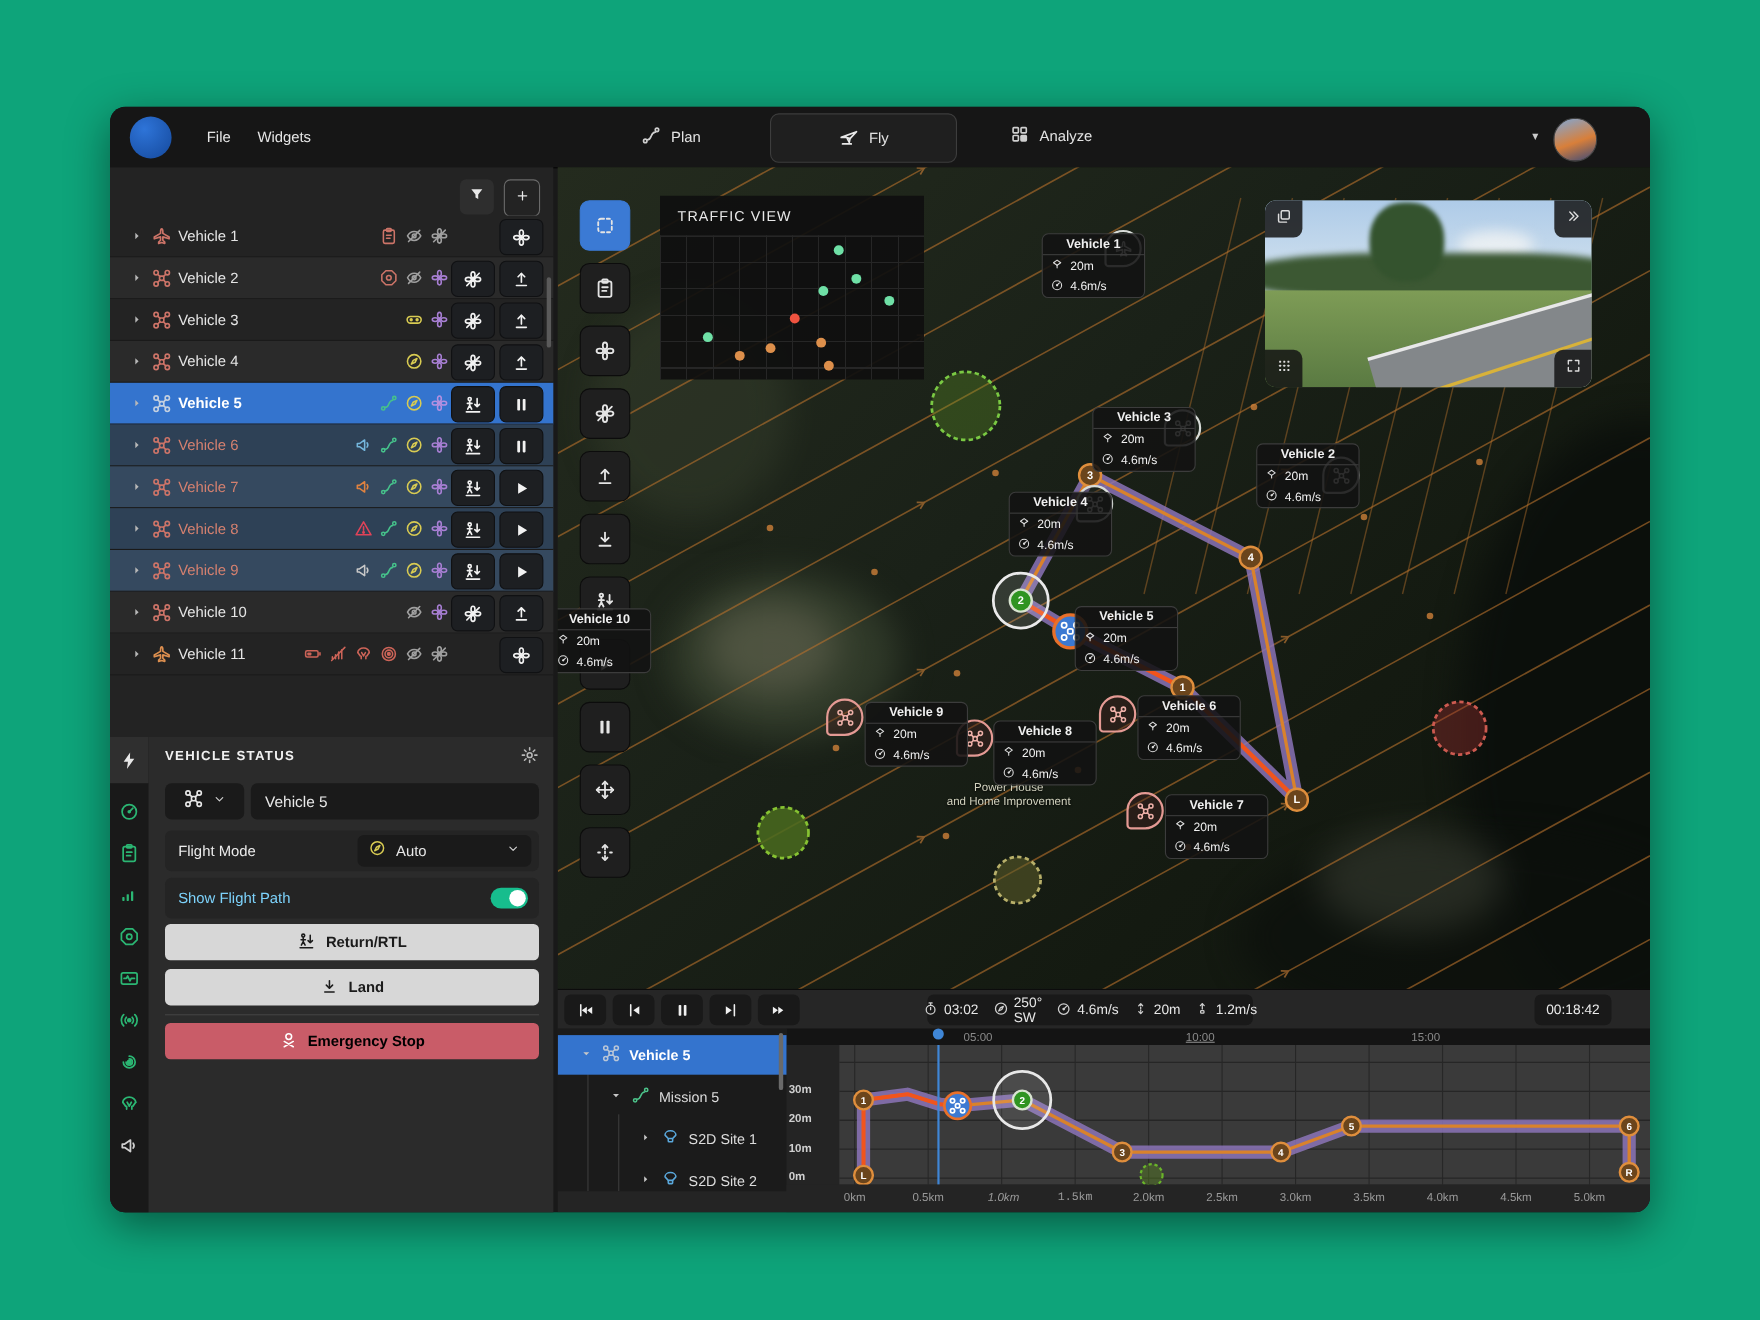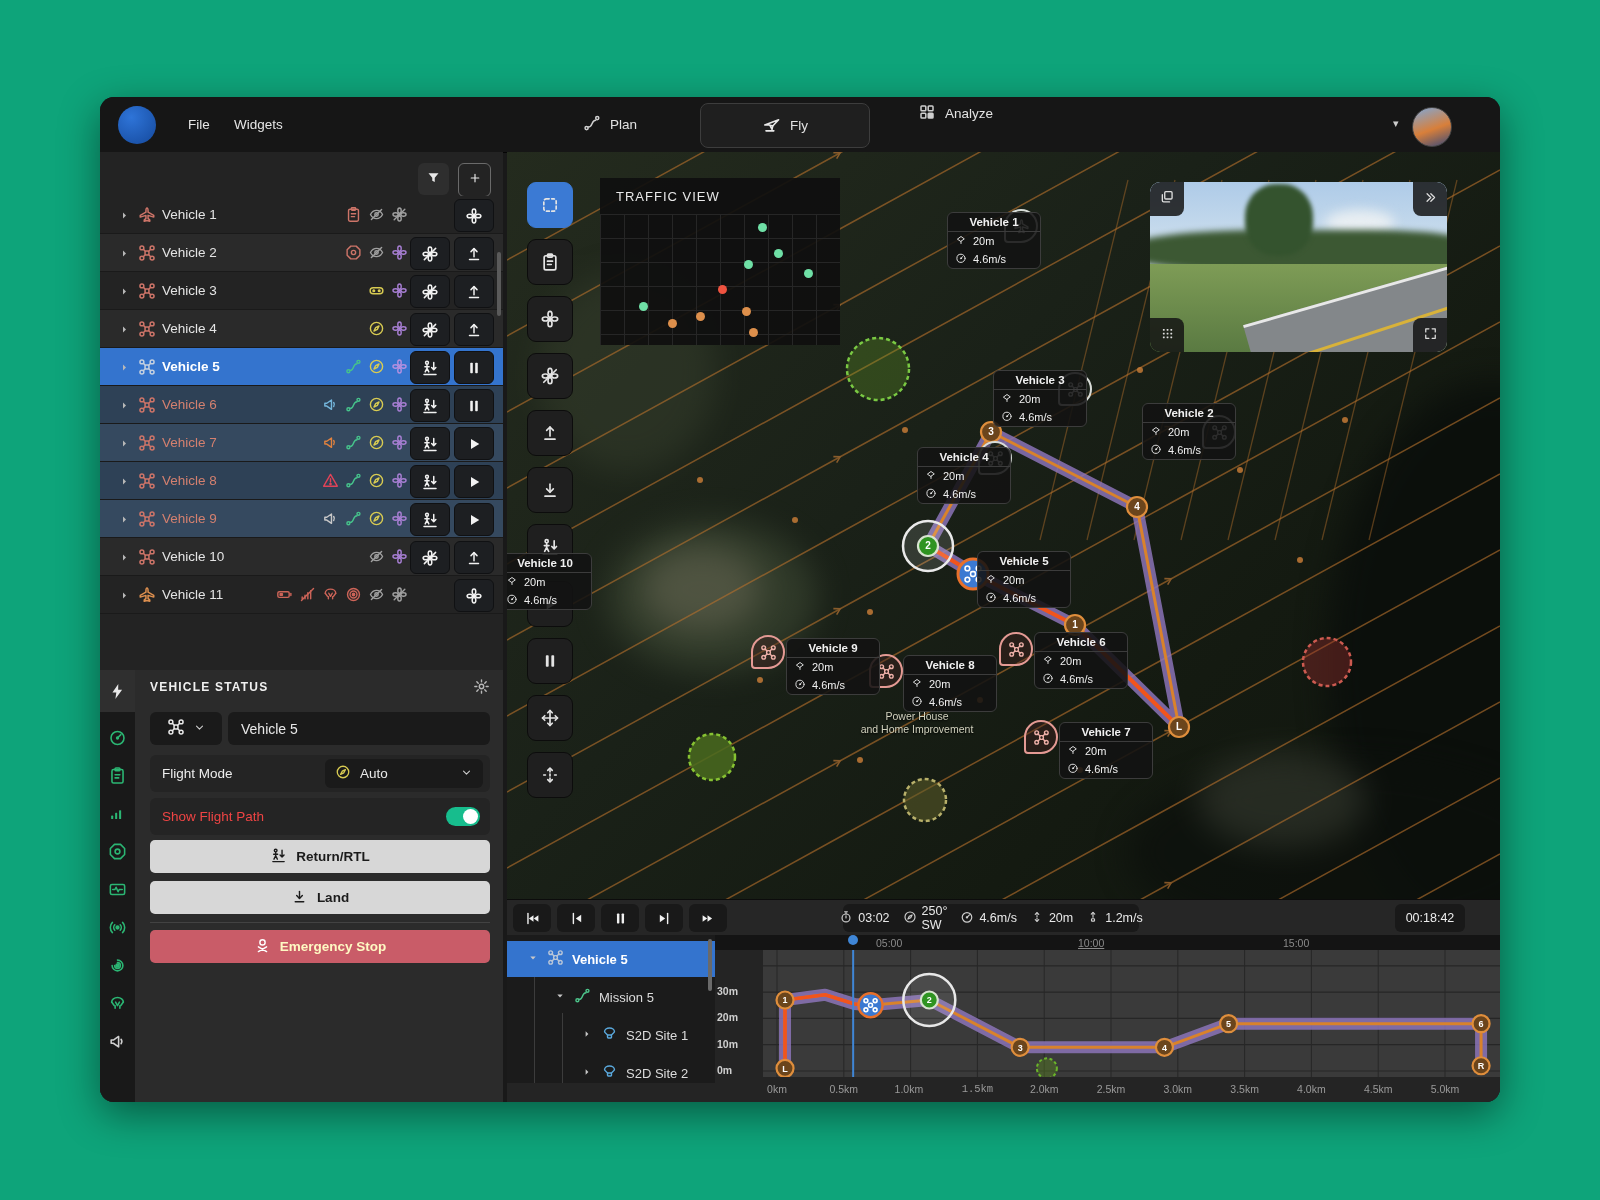--- a/index.html
+++ b/index.html
@@ -31,21 +31,21 @@
   #list-scroll{left:397px;top:100px;width:4px;height:64px;background:#5a5a5a;border-radius:2px}
   
   #status-panel{left:0;top:518px;width:403px;height:462px;background:#2b2b2b}
   #rail{left:0;top:0;width:35px;height:462px;background:#191919}
   .rail-ic{position:absolute;left:8px}
   #rail-top{left:0;top:0;width:35px;height:42px;background:#2f2f2f}
   #vs-title{left:50px;top:10px;color:#f0f0f0;font-size:12px;font-weight:bold;letter-spacing:1.2px}
   .ctl-row{position:absolute;left:50px;width:340px;background:#242424;border-radius:6px}
   .dd{background:#1a1a1a;border-radius:6px;display:flex;align-items:center;color:#e8e8e8}
   .btn-light{position:absolute;left:50px;width:340px;height:33px;background:#d7d7d7;border-radius:5px;display:flex;align-items:center;justify-content:center;gap:9px;color:#1b1b1b;font-size:13.5px;font-weight:bold}
-  #estop-btn{position:absolute;left:50px;width:340px;height:33px;background:#c95c68;border-radius:5px;display:flex;align-items:center;justify-content:center;gap:9px;color:#fef9c3;font-size:13.5px;font-weight:bold}
+  #estop-btn{position:absolute;left:50px;width:340px;height:33px;background:#c95c68;border-radius:5px;display:flex;align-items:center;justify-content:center;gap:9px;color:#000000;font-size:13.5px;font-weight:bold}
   .toggle{width:34px;height:19px;border-radius:10px;background:#17bd8d;position:relative}
   .toggle .knob{position:absolute;right:2px;top:2px;width:15px;height:15px;border-radius:50%;background:#fff}
   
   #map{left:407px;top:55px;width:993px;height:747px;overflow:hidden;background:linear-gradient(135deg,#242b1e,#1a2118 40%,#141a11 70%,#10150e)}
   .patch{position:absolute;border-radius:50%;filter:blur(16px)}
   #map-svg{position:absolute;left:0;top:0}
   .mtool{position:absolute;left:20px;width:44px;height:44px;border-radius:9px;background:#1f1f1f;border:1px solid #0c0c0c;display:flex;align-items:center;justify-content:center;color:#e4e4e4}
   .mtool.active{background:#3b7ad4;border-color:#3b7ad4}
   #traffic{left:93px;top:26px;width:240px;height:167px;background:rgba(15,15,15,.93);color:#e8e8e8}
   #traffic-grid{position:absolute;left:0;top:36px;right:0;bottom:0;background-image:repeating-linear-gradient(to right,#262626 0 1px,transparent 1px 24px),repeating-linear-gradient(to bottom,#262626 0 1px,transparent 1px 24px)}
@@ -95,21 +95,21 @@
       <span>Plan</span>
     </div>
     <div class="abs tab" id="fly-tab">
       <span><svg viewBox="0 0 24 24" width="19" height="19" fill="none" stroke="currentColor" stroke-width="2" stroke-linecap="round" stroke-linejoin="round" style="color:#e8e8e8">
             <path d="M3.5 12.5L21 6l-7.5 8-4.5-1.5z"></path>
             <path d="M13.5 14l-.8 4.2-2.2-4.2"></path>
             <path d="M5 20h10"></path>
           </svg></span>
       <span>Fly</span>
     </div>
-    <div class="abs tab" style="left:818px;top:6px">
+    <div class="abs tab" style="left:818px;top:16px">
       <span><svg viewBox="0 0 24 24" width="18" height="18" fill="none" stroke="currentColor" stroke-width="2" stroke-linecap="round" stroke-linejoin="round" style="color:#cfcfcf">
             <rect x="4" y="4" width="6.4" height="6.4" rx="1"></rect>
             <rect x="13.6" y="4" width="6.4" height="6.4" rx="1"></rect>
             <rect x="4" y="13.6" width="6.4" height="6.4" rx="1"></rect>
             <rect x="13.6" y="13.6" width="6.4" height="6.4" rx="1" fill="currentColor"></rect>
           </svg></span>
       <span>Analyze</span>
     </div>
     <div class="abs" style="left:1293px;top:20px;color:#ccc;font-size:11px">▾</div>
     <div class="abs" id="avatar"></div>
@@ -746,21 +746,21 @@
                 <path d="M15.6 8.4l-2.4 4.8-4.8 2.4 2.4-4.8z"></path>
               </svg></span>
           <span style="font-size:13.5px;flex:1">Auto</span>
           <span><svg viewBox="0 0 24 24" width="13" height="13" fill="none" stroke="currentColor" stroke-width="2" stroke-linecap="round" stroke-linejoin="round" style="color:#cfcfcf">
                 <path d="M6.5 9.5L12 15l5.5-5.5"></path>
               </svg></span>
         </div>
       </div>
 
       <div class="abs ctl-row" style="top:128px;height:37px">
-        <span style="position:absolute;left:12px;top:11px;color:#ef4444;font-size:13.5px">Show Flight Path</span>
+        <span style="position:absolute;left:12px;top:11px;color:#7dd3fc;font-size:13.5px">Show Flight Path</span>
         <div class="toggle" style="position:absolute;right:10px;top:9px">
             <div class="knob"></div>
           </div>
       </div>
 
       <div class="abs btn-light" style="top:170px">
         <span><svg viewBox="0 0 24 24" width="17" height="17" fill="none" stroke="currentColor" stroke-width="2" stroke-linecap="round" stroke-linejoin="round" style="color:#1b1b1b">
               <circle cx="8" cy="5" r="1.9"></circle>
               <path d="M8 7.6v5M5.2 10.3h5.6M8 12.6l-2.4 4.6M8 12.6l2.4 4.6"></path>
               <path d="M17 4.6v9.6M14.2 11.4l2.8 2.8 2.8-2.8"></path>
@@ -1471,21 +1471,21 @@
               </svg></span>
             <span>S2D Site 2</span>
           </div>
         </div>
       <div class="abs" id="tree-scroll"></div>
     </div>
     <div class="abs" id="playhead-dot"></div>
     <div class="abs" id="xlabels">
         <span style="position: absolute; left: 46px; top: 6px; width: 32px; text-align: center;">0km</span>
         <span style="position: absolute; left: 112.8px; top: 6px; width: 32px; text-align: center;">0.5km</span>
-        <span style="position: absolute; left: 179.6px; top: 6px; width: 32px; text-align: left;">1.0km</span>
+        <span style="position: absolute; left: 179.6px; top: 6px; width: 32px; text-align: right; font-style: italic;">1.0km</span>
         <span style="position: absolute; left: 246.4px; top: 6px; width: 32px; text-align: center; font-family: Liberation Mono, monospace;">1.5km</span>
         <span style="position: absolute; left: 313.2px; top: 6px; width: 32px; text-align: center;">2.0km</span>
         <span style="position: absolute; left: 380px; top: 6px; width: 32px; text-align: center;">2.5km</span>
         <span style="position: absolute; left: 446.8px; top: 6px; width: 32px; text-align: center;">3.0km</span>
         <span style="position: absolute; left: 513.6px; top: 6px; width: 32px; text-align: center;">3.5km</span>
         <span style="position: absolute; left: 580.4px; top: 6px; width: 32px; text-align: center;">4.0km</span>
         <span style="position: absolute; left: 647.2px; top: 6px; width: 32px; text-align: center;">4.5km</span>
         <span style="position: absolute; left: 714px; top: 6px; width: 32px; text-align: center;">5.0km</span>
       </div>
     <div id="ylabels"></div>

